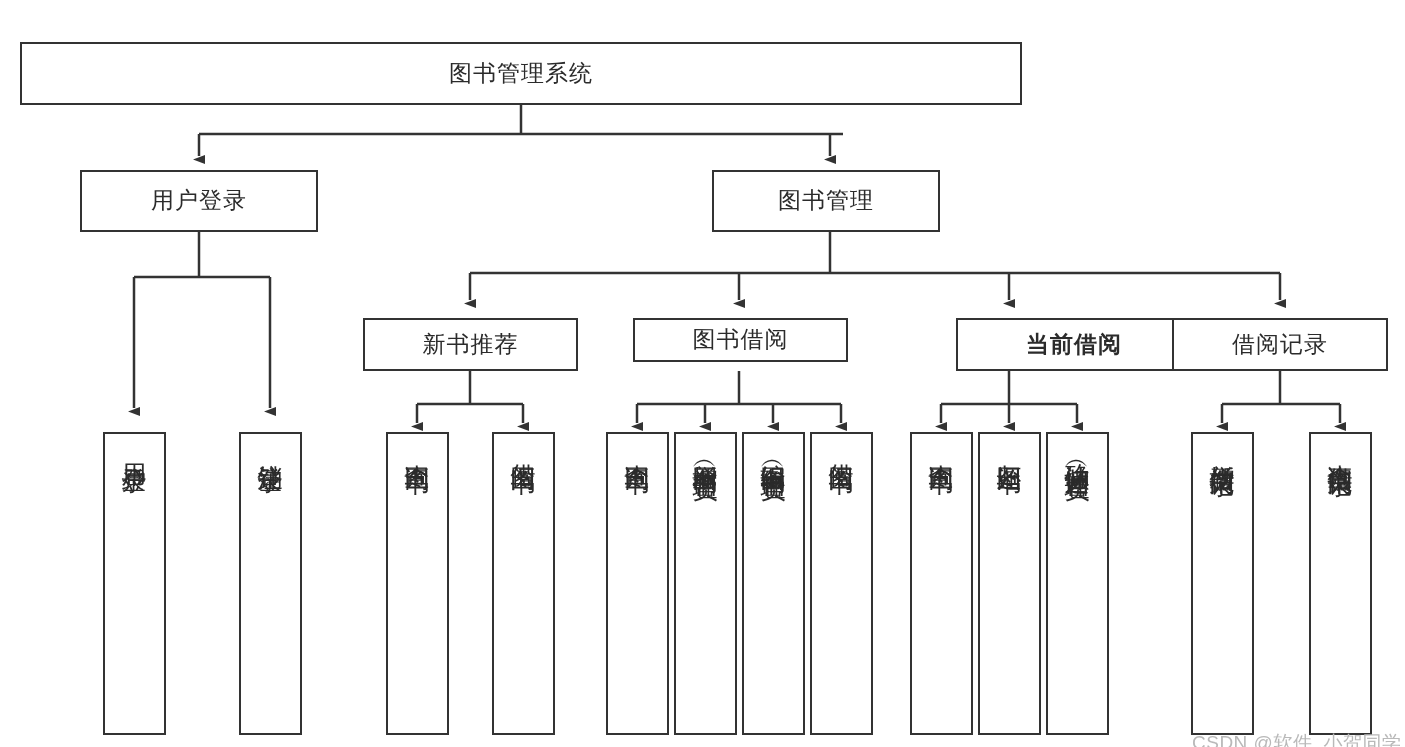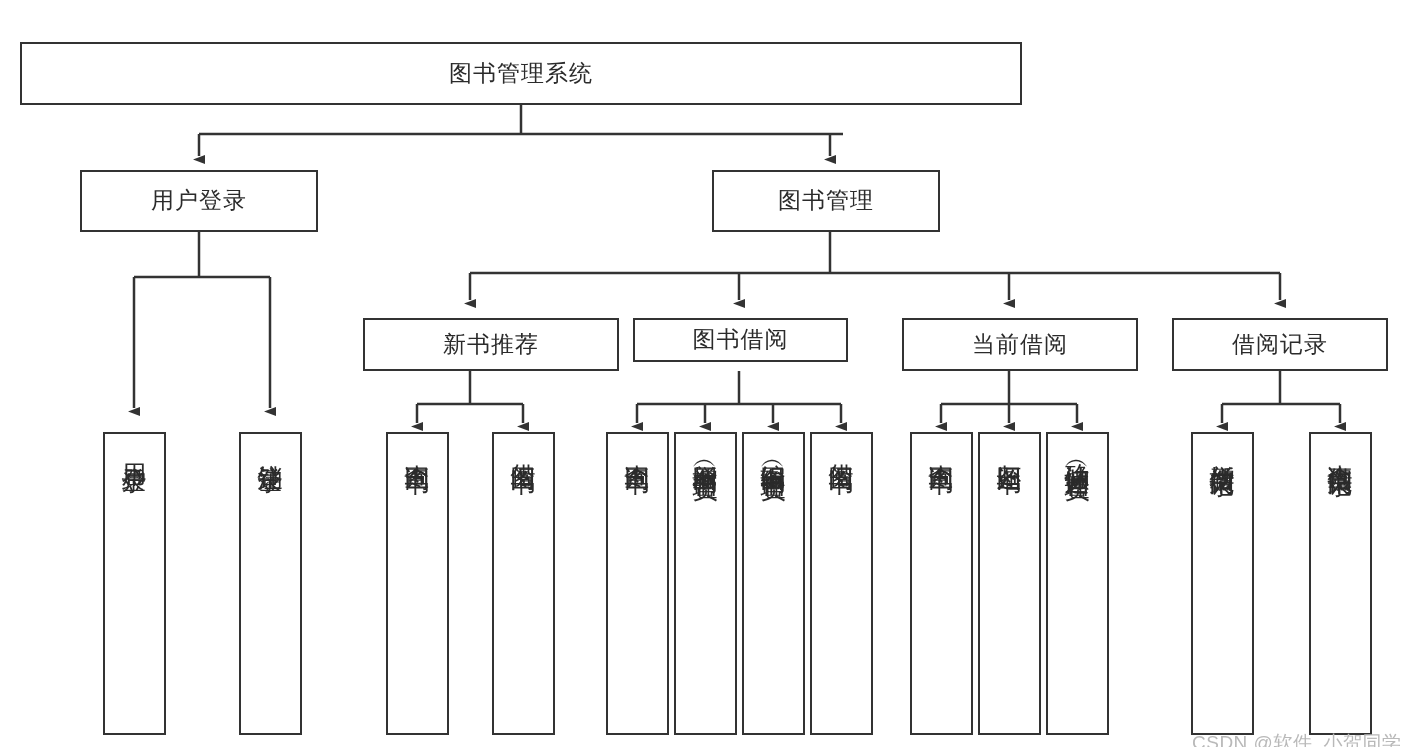--- a/index.html
+++ b/index.html
@@ -128,29 +128,29 @@
   </div>
 
   <div class="node h" style="left:80px; top:170px; width:238px; height:62px;">
     <span class="label">用户登录</span>
   </div>
 
   <div class="node h" style="left:712px; top:170px; width:228px; height:62px;">
     <span class="label">图书管理</span>
   </div>
 
-  <div class="node h" style="left:363px; top:318px; width:256px; height:53px;align-items:center;">
+  <div class="node h" style="left:363px; top:318px; width:215px; height:53px;align-items:center;">
     <span class="label">新书推荐</span>
   </div>
 
   <div class="node h" style="left:633px; top:318px; width:215px; height:44px;">
     <span class="label">图书借阅</span>
   </div>
 
-  <div class="node h" style="left:902px; top:318px; width:236px; height:53px;">
+  <div class="node h" style="left:956px; top:318px; width:236px; height:53px;font-weight:bold;">
     <span class="label">当前借阅</span>
   </div>
 
   <div class="node h" style="left:1172px; top:318px; width:216px; height:53px;">
     <span class="label">借阅记录</span>
   </div>
 
   <div class="node v" style="left:103px; top:432px; width:63px; height:303px;">
     <span class="label">用户登录</span>
   </div>

